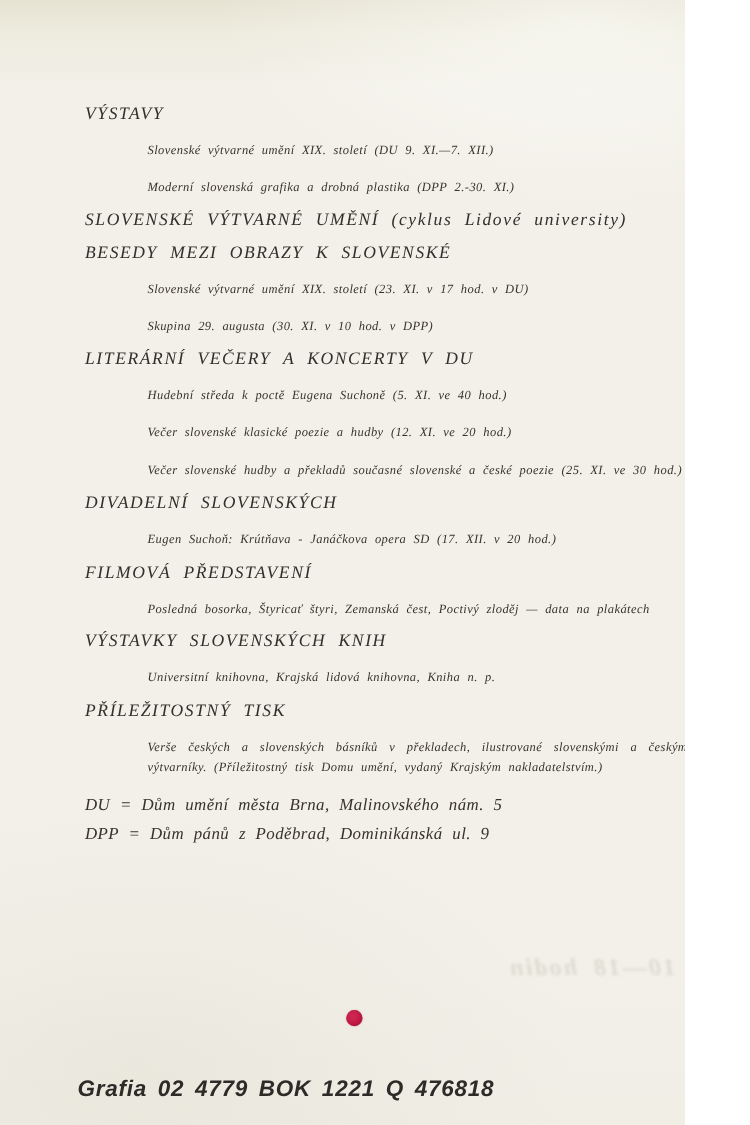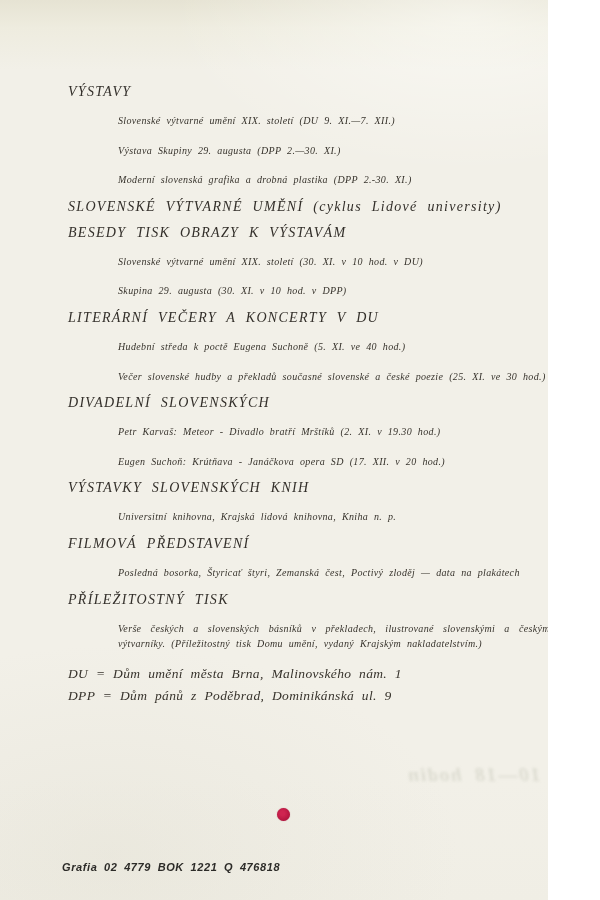--- a/index.html
+++ b/index.html
@@ -81,78 +81,77 @@
     border-radius: 50%;
     background: radial-gradient(circle at 42% 40%, #cf2450 20%, #ab1039 85%);
     box-shadow: 0 0 1px rgba(150, 20, 50, 0.5);
   }
   .print-code {
     position: absolute;
     left: 62px;
     top: 861px;
     font-family: "Liberation Sans", "DejaVu Sans", sans-serif;
     font-weight: bold;
-    font-size: 11px;
+    font-size: 18px;
     letter-spacing: 0.6px;
     word-spacing: 3px;
     color: #2c2b28;
   }
 </style>
 </head>
 <body>
 
 <div class="page">
   <div class="content">
 
     <div class="section">
       <h2 class="heading">VÝSTAVY</h2>
       <p class="item">Slovenské výtvarné umění XIX. století (DU 9. XI.—7. XII.)</p>
-      <p class="item">Výstava Skupiny 29. augusta (DPP 2.—30. XI.)</p>
       <p class="item">Moderní slovenská grafika a drobná plastika (DPP 2.-30. XI.)</p>
     </div>
 
     <div class="section">
       <h2 class="heading">SLOVENSKÉ VÝTVARNÉ UMĚNÍ (cyklus Lidové university)</h2>
     </div>
 
     <div class="section">
-      <h2 class="heading">BESEDY TISK OBRAZY K VÝSTAVÁM</h2>
-      <p class="item">Slovenské výtvarné umění XIX. století (30. XI. v 10 hod. v DU)</p>
+      <h2 class="heading">BESEDY MEZI OBRAZY K SLOVENSKÉ</h2>
+      <p class="item">Slovenské výtvarné umění XIX. století (23. XI. v 17 hod. v DU)</p>
       <p class="item">Skupina 29. augusta (30. XI. v 10 hod. v DPP)</p>
     </div>
 
     <div class="section">
       <h2 class="heading">LITERÁRNÍ VEČERY A KONCERTY V DU</h2>
       <p class="item">Hudební středa k poctě Eugena Suchoně (5. XI. ve 40 hod.)</p>
+      <p class="item">Večer slovenské klasické poezie a hudby (12. XI. ve 20 hod.)</p>
       <p class="item">Večer slovenské hudby a překladů současné slovenské a české poezie (25. XI. ve 30 hod.)</p>
     </div>
 
     <div class="section">
       <h2 class="heading">DIVADELNÍ SLOVENSKÝCH</h2>
-      <p class="item">Petr Karvaš: Meteor - Divadlo bratří Mrštíků (2. XI. v 19.30 hod.)</p>
       <p class="item">Eugen Suchoň: Krútňava - Janáčkova opera SD (17. XII. v 20 hod.)</p>
+    </div>
+
+    <div class="section">
+      <h2 class="heading">FILMOVÁ PŘEDSTAVENÍ</h2>
+      <p class="item">Posledná bosorka, Štyricať štyri, Zemanská čest, Poctivý zloděj — data na plakátech</p>
     </div>
 
     <div class="section">
       <h2 class="heading">VÝSTAVKY SLOVENSKÝCH KNIH</h2>
       <p class="item">Universitní knihovna, Krajská lidová knihovna, Kniha n. p.</p>
     </div>
 
     <div class="section">
-      <h2 class="heading">FILMOVÁ PŘEDSTAVENÍ</h2>
-      <p class="item">Posledná bosorka, Štyricať štyri, Zemanská čest, Poctivý zloděj — data na plakátech</p>
-    </div>
-
-    <div class="section">
       <h2 class="heading">PŘÍLEŽITOSTNÝ TISK</h2>
       <p class="item">Verše českých a slovenských básníků v překladech, ilustrované slovenskými a českými výtvarníky. (Příležitostný tisk Domu umění, vydaný Krajským nakladatelstvím.)</p>
     </div>
 
     <div class="abbr-block">
-      <p class="abbr">DU = Dům umění města Brna, Malinovského nám. 1</p>
+      <p class="abbr">DU = Dům umění města Brna, Malinovského nám. 5</p>
       <p class="abbr">DPP = Dům pánů z Poděbrad, Dominikánská ul. 9</p>
     </div>
 
   </div>
 
   <div class="ghost-text">od 10—18 hodin</div>
 
   <div class="red-dot" style="background-color: rgb(171, 16, 57);"></div>
 
   <div class="print-code">Grafia 02 4779 BOK 1221 Q 476818</div>

